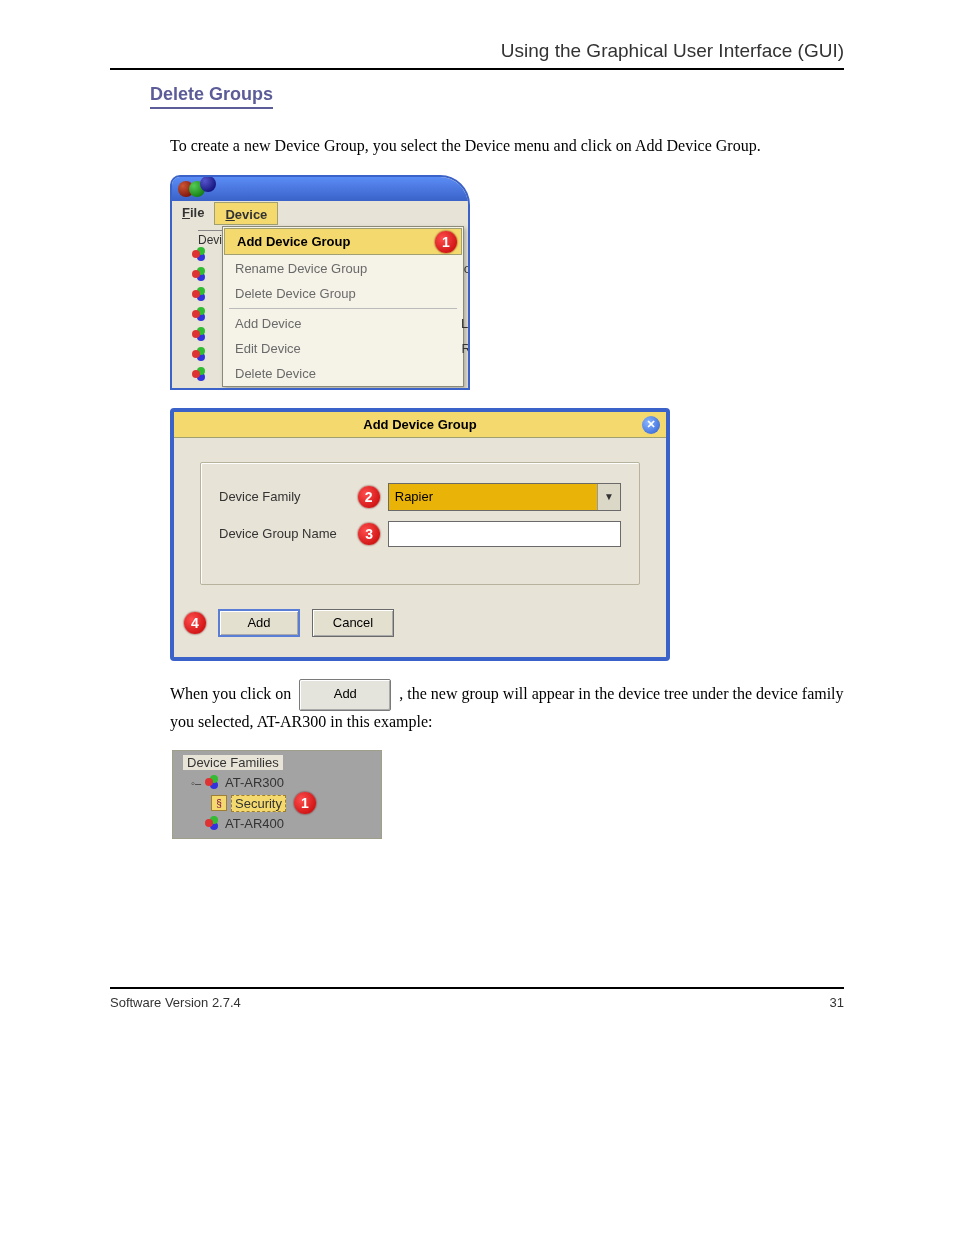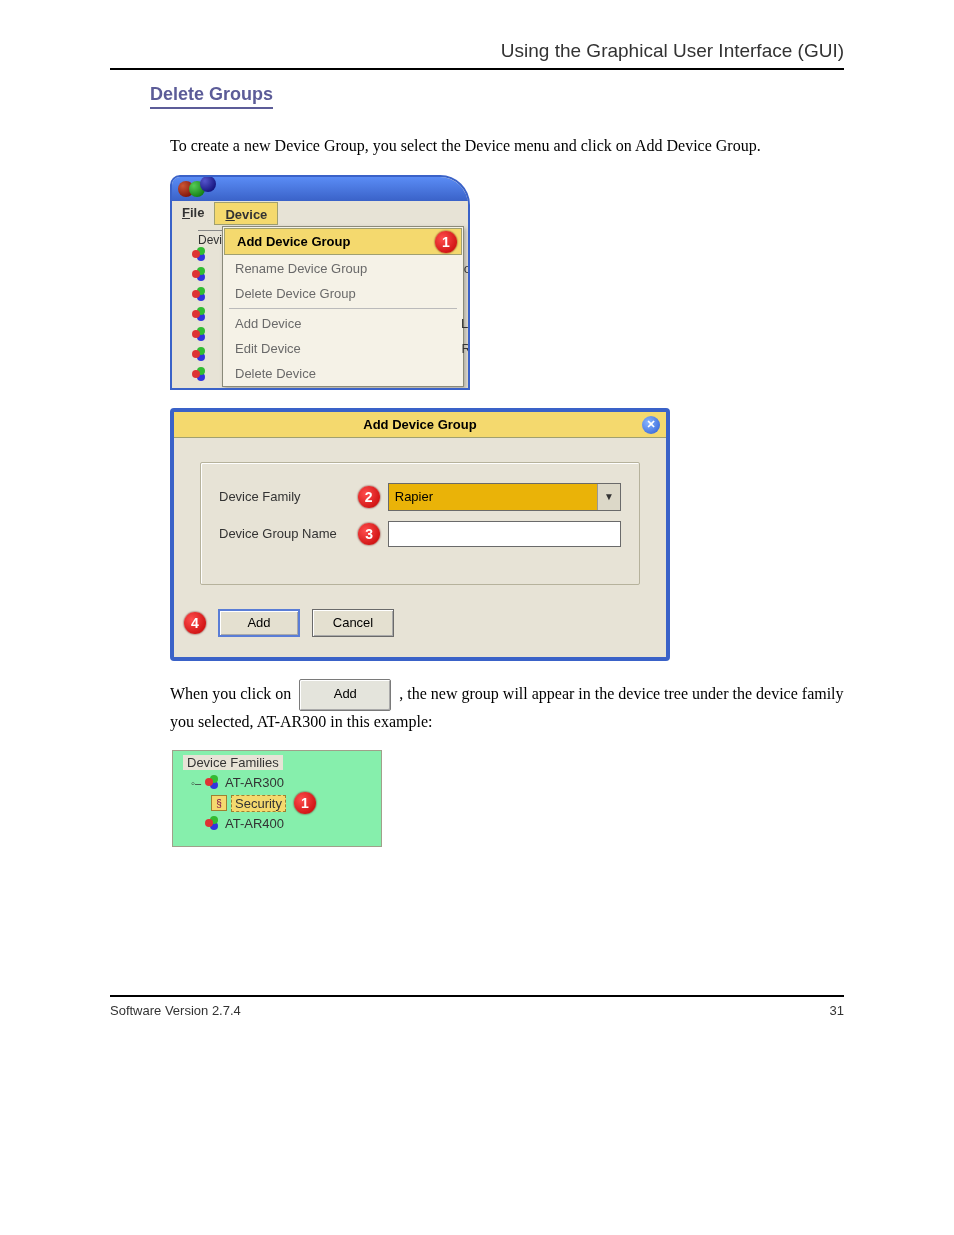--- a/index.html
+++ b/index.html
@@ -237,23 +237,23 @@
     background: #e4e0d0;
     font-size: 13px;
     box-shadow: inset 1px 1px 0 #fff, inset -1px -1px 0 #aaa;
     cursor: pointer;
   }
   .btn.primary { border: 2px solid #5a7dd6; }
 
   
   .shot3 {
     width: 210px;
-    background: #86efac;
+    background: #a3a3a3;
     border: 1px solid #a0a08a;
-    padding: 4px 6px 14px 6px;
+    padding: 4px 6px 6px 6px;
     font-size: 13px;
     color: #333;
     position: relative;
     box-sizing: border-box;
   }
   .shot3 .legend {
     margin: -10px 0 4px 4px;
     background: #e7e3d6;
     padding: 0 4px;
     display: inline-block;

